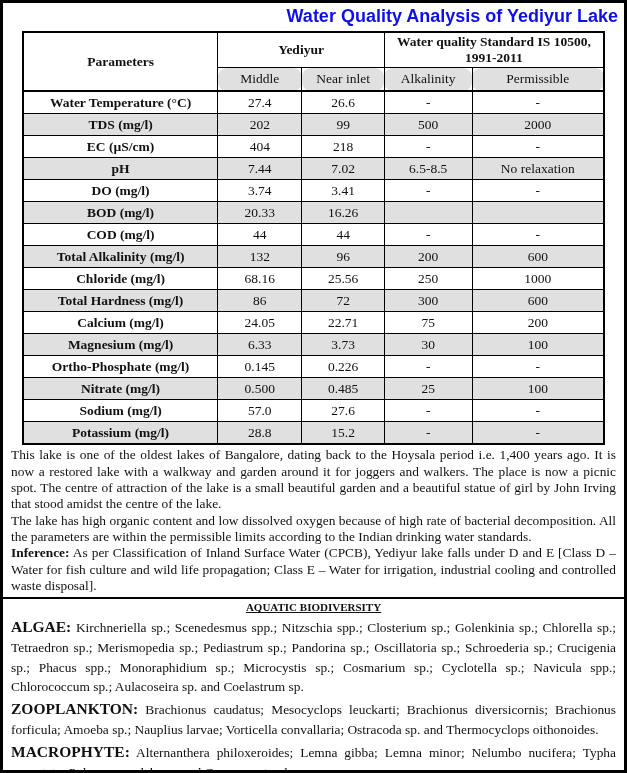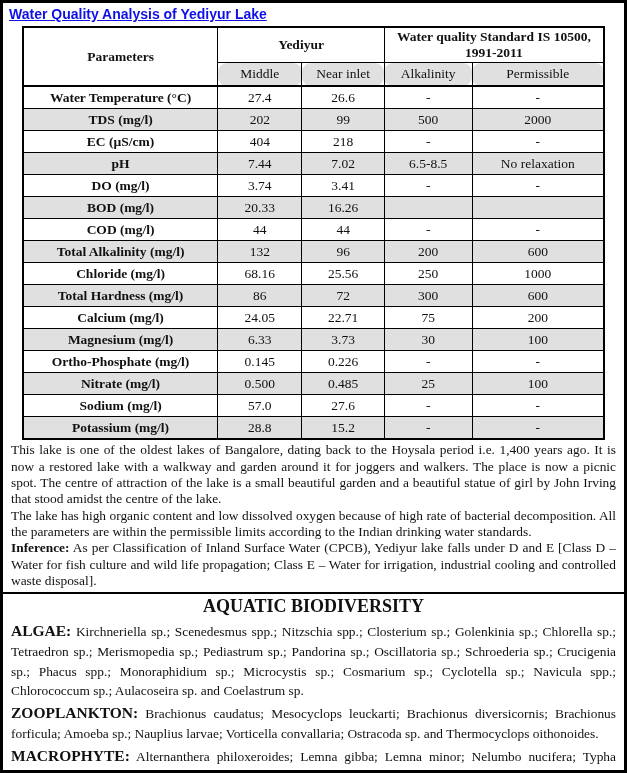--- a/index.html
+++ b/index.html
@@ -6,26 +6,25 @@
   .page{
     box-sizing:border-box;
     width:627px;height:773px;
     border:3px solid var(--border-black,#000);
     padding:2px 6px;
     font-family:"Liberation Serif",serif;
     color:#111;
     overflow:hidden;
   }
   .title{
-    text-align:left;
+    text-align:right;
     font-family:"Liberation Sans",sans-serif;
     font-weight:bold;
-    font-size:14px;
+    font-size:18px;
     color:var(--title-blue,#0000EE);
-    text-decoration:underline;
     margin:1px 0 4px 0;
   }
   table.wq{
     border-collapse:collapse;
     width:583px;
     margin:0 auto;
     border:2px solid var(--border-black,#000);
     table-layout:fixed;
   }
   table.wq th, table.wq td{
@@ -56,22 +55,23 @@
     text-align:justify;
   }
   .paras p b{font-weight:bold;margin-top:48px;}
   .divider{
     border-top:2px solid var(--border-black,#000);
     margin:3px -6px 0 -6px;
   }
   .bio-heading{
     text-align:center;
     font-weight:bold;
-    font-size:18px;
+    font-size:11px;
     margin:2px 0 3px 0;
+    text-decoration:underline;
   }
   .bio{
     margin:0 0 2px 0;
     padding:0 2px;
     font-size:13.4px;
     line-height:1.42;
     text-align:justify;
   }
   .bio b.bio-label{
     font-weight:bold;

